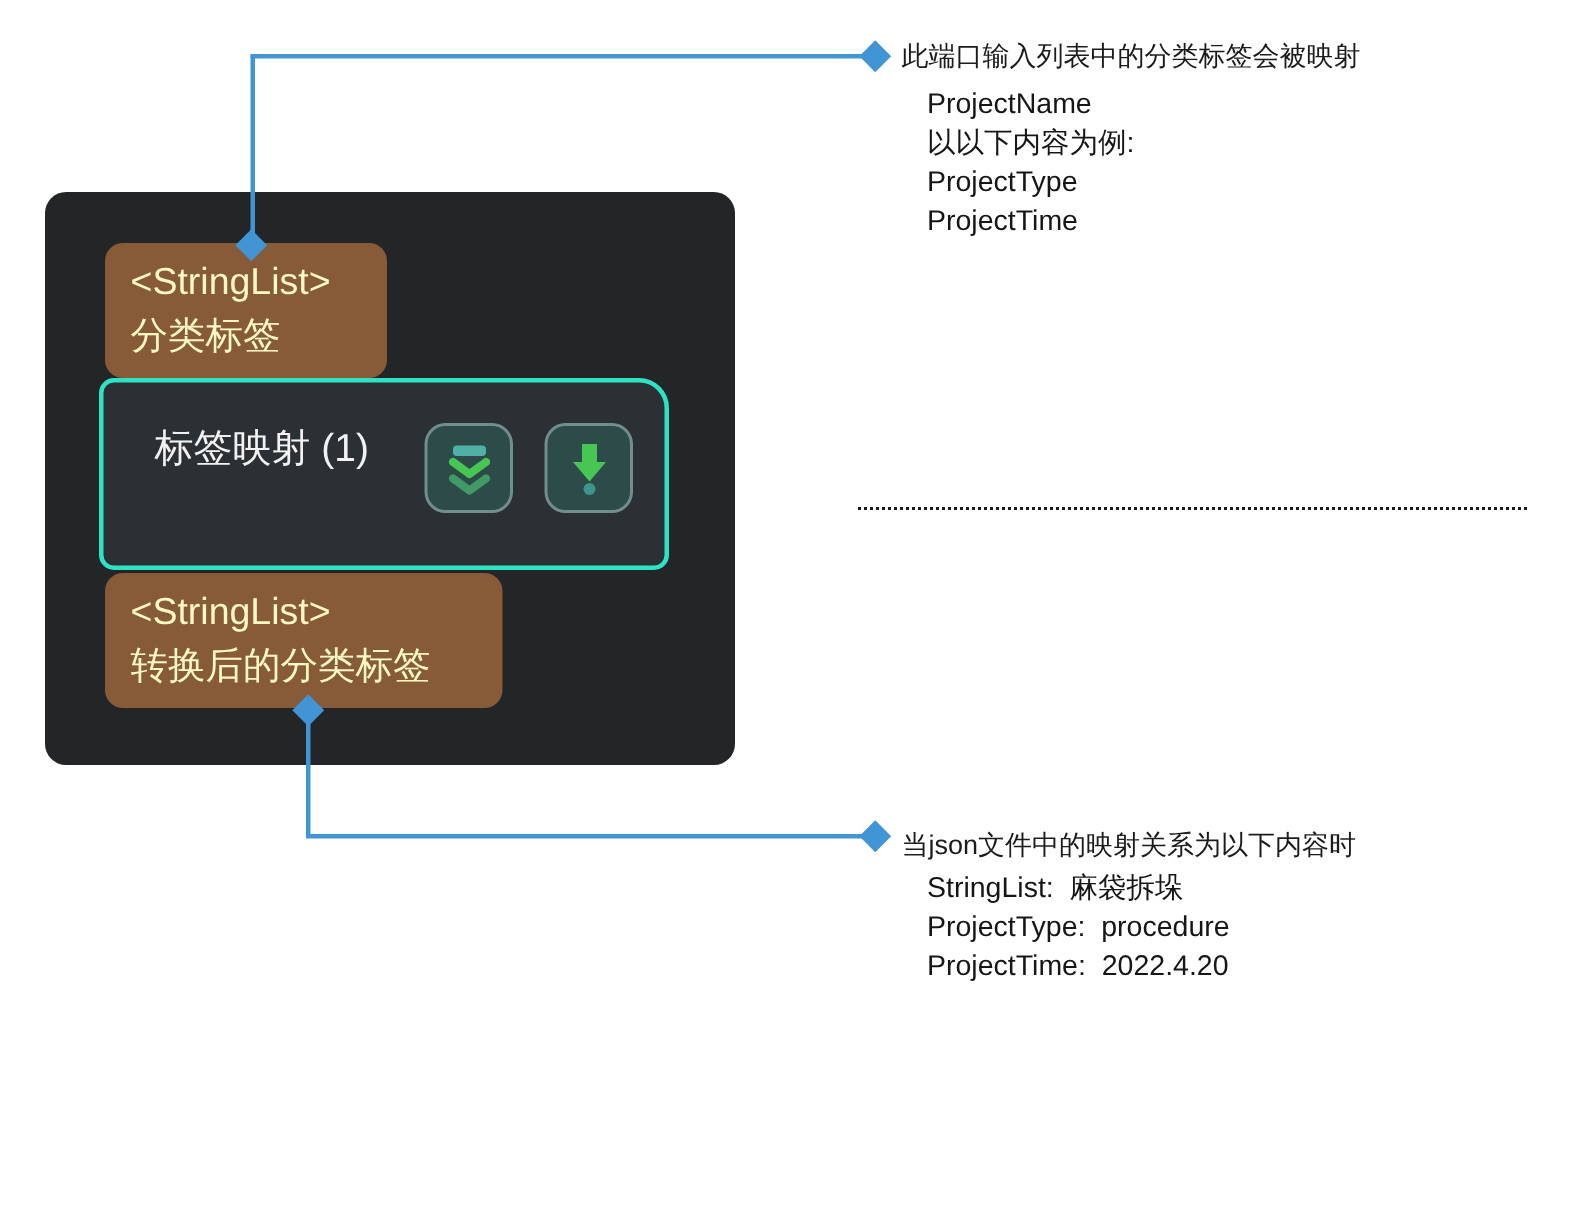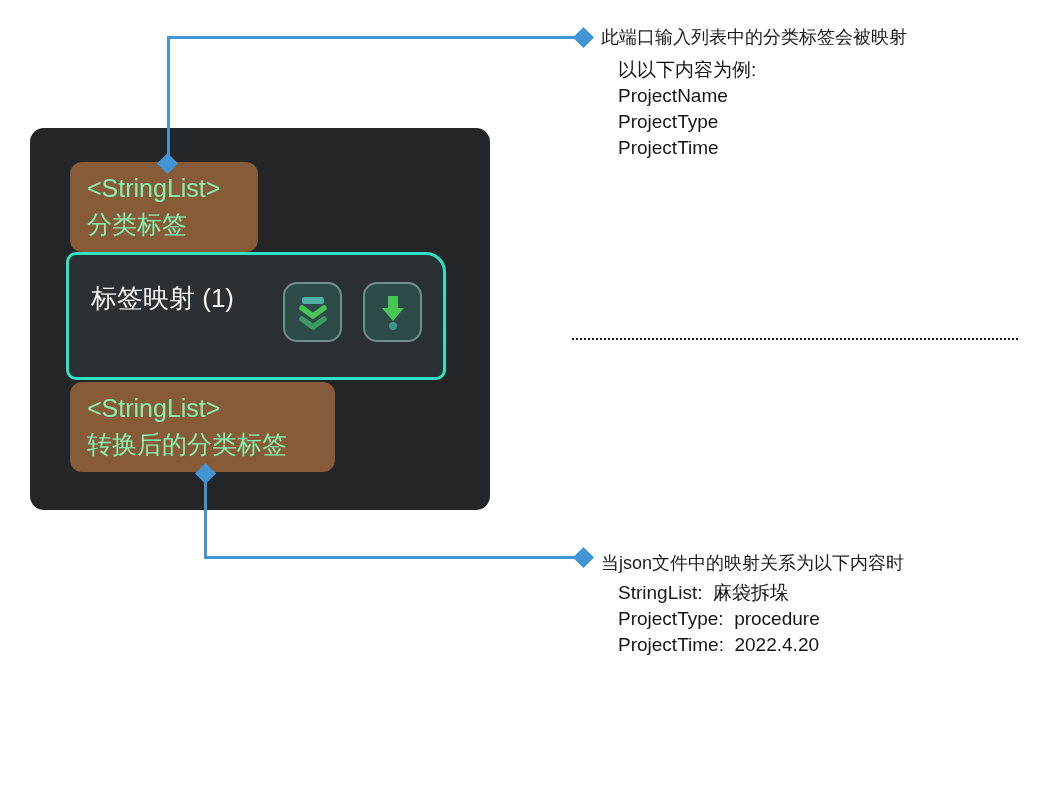--- a/index.html
+++ b/index.html
@@ -2,30 +2,30 @@
 <html><head>
 <meta charset="utf-8">
 <style>
   * { margin:0; padding:0; box-sizing:border-box; }
   body { background:#ffffff; font-family:"Liberation Sans","DejaVu Sans",sans-serif; }
   .canvas { position:relative; width:1064px; height:805px; background:#ffffff; overflow:hidden; }
 
   
   .node { position:absolute; left:30px; top:128px; width:460px; height:382px;
           background:#232527; border-radius:14px; }
-  .port { position:absolute; background:#875a38; border-radius:12px; color:#86efac;
+  .port { position:absolute; background:#875a38; border-radius:12px; color:#fef9c3;
           font-size:25px; line-height:36px; padding:8px 0 5px 17px; overflow:hidden; }
   .port-in  { left:40px; top:34px;  width:188px; height:90px; }
   .port-out { left:40px; top:254px; width:265px; height:90px; }
   .port span { display:block; white-space:nowrap; }
 
   .procedure { position:absolute; left:36px; top:124px; width:380px; height:128px;
                background:#2b3034; border:3px solid #2ee3c3;
                border-radius:10px 20px 10px 10px; }
-  .procedure-title { position:absolute; left:22px; top:26px; font-size:26px;
+  .procedure-title { position:absolute; left:34px; top:26px; font-size:26px;
                      color:#f2f2f2; white-space:nowrap; }
   .proc-btn { position:absolute; top:27px; width:59px; height:60px;
               background:#2d4b48; border:2px solid rgba(158,186,183,0.6);
               border-radius:14px; display:flex; align-items:center; justify-content:center;
               cursor:pointer; }
   .btn-collapse { left:214px; }
   .btn-output   { left:294px; }
 
   
   .cline { position:absolute; background:#4295d5; }
@@ -91,22 +91,22 @@
 
   <div class="cline" style="left:204px; top:473px; width:3px; height:85px;"></div>
   <div class="cline" style="left:204px; top:556px; width:374px; height:3px;"></div>
   <div class="diamond" style="left:198px; top:466px;"></div>
   <div class="diamond" style="left:576px; top:550px;"></div>
 
   <div class="divider"></div>
 
   <div class="ann-heading ann-top-heading">此端口输入列表中的分类标签会被映射</div>
   <div class="ann-block ann-top-lines">
+    <div>ProjectName</div>
     <div>以以下内容为例:</div>
-    <div>ProjectName</div>
     <div>ProjectType</div>
     <div>ProjectTime</div>
   </div>
 
   <div class="ann-heading ann-bot-heading">当json文件中的映射关系为以下内容时</div>
   <div class="ann-block ann-bot-mapping">
     <div>StringList:  麻袋拆垛</div>
     <div>ProjectType:  procedure</div>
     <div>ProjectTime:  2022.4.20</div>
   </div>

